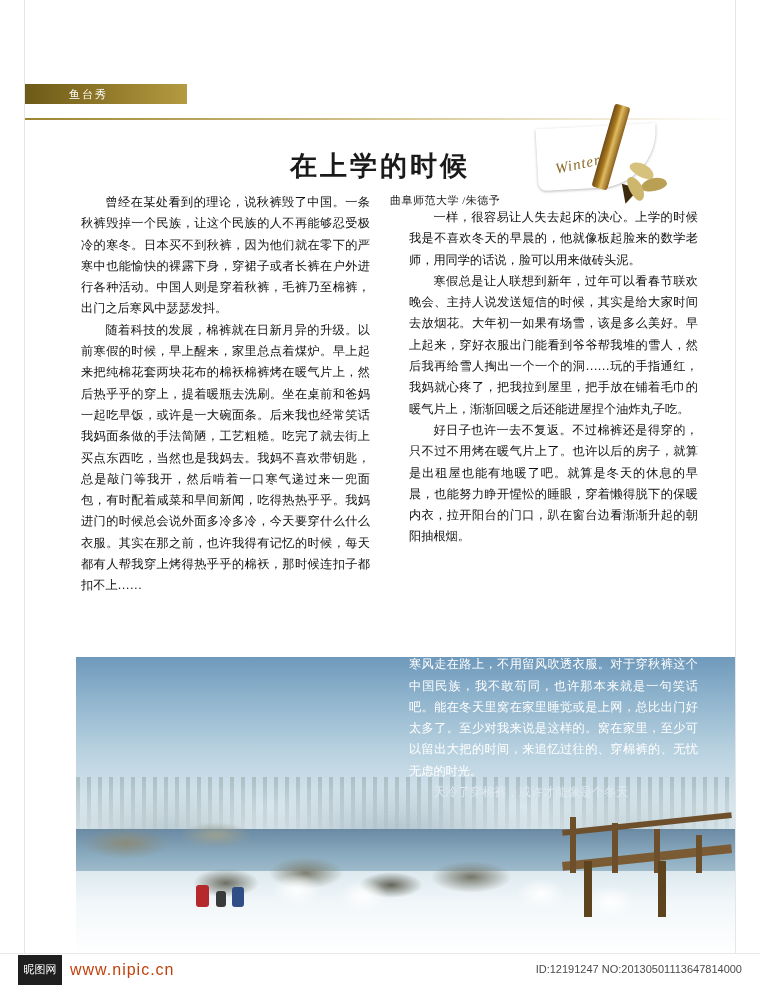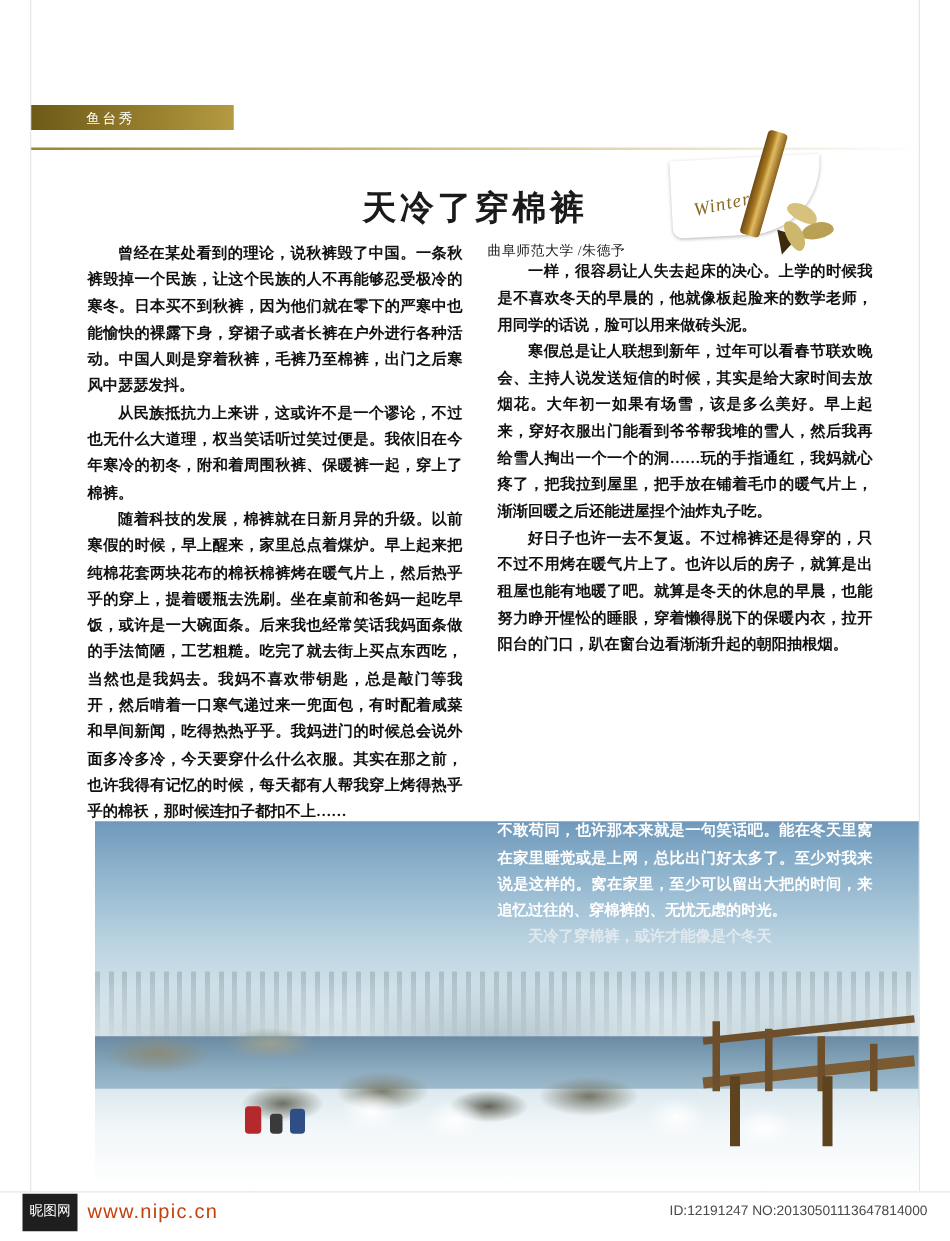--- a/index.html
+++ b/index.html
@@ -94,23 +94,22 @@
     font-size: 12.2px;
     line-height: 21.3px;
     color: #111111;
     text-align: justify;
     text-justify: inter-ideograph;
   }
   .col.left  { left: 70px; }
   .col.right { left: 398px; top: 207px; }
 
   .col p {
-    margin: 0 0 0 0;
+    margin: 0 0 0 11px;
     text-indent: 2em;
-    font-weight: bold;
   }
 
   
   .col.left p.on-photo,
   .col.right p.on-photo {
     color: #ffffff;
   }
   .col.right p.on-photo.faint {
     color: #dfe9ef;
   }
@@ -361,21 +360,21 @@
   <div class="stamp">
     <div class="card"></div>
     <div class="word">Winter</div>
     <div class="pen"></div>
     <div class="pen-tip"></div>
     <div class="leaf l1"></div>
     <div class="leaf l2"></div>
     <div class="leaf l3"></div>
   </div>
 
-  <div class="article-title">天冷了穿棉裤</div>
+  <div class="article-title">在上学的时候</div>
   <div class="byline">曲阜师范大学 /朱德予</div>
 
   <div class="photo">
     <div class="mountains"></div>
     <div class="treeline"></div>
     <div class="water"></div>
     <div class="rocks2"></div>
     <div class="snowfield"></div>
     <div class="rocks"></div>
     <div class="bush b1"></div>
@@ -392,21 +391,20 @@
       <div class="pier p1"></div>
       <div class="pier p2"></div>
     </div>
     <div class="figure red"></div>
     <div class="figure dark"></div>
     <div class="figure blue"></div>
   </div>
 
   <div class="col left">
     <p>曾经在某处看到的理论，说秋裤毁了中国。一条秋裤毁掉一个民族，让这个民族的人不再能够忍受极冷的寒冬。日本买不到秋裤，因为他们就在零下的严寒中也能愉快的裸露下身，穿裙子或者长裤在户外进行各种活动。中国人则是穿着秋裤，毛裤乃至棉裤，出门之后寒风中瑟瑟发抖。</p>
-    <p>从民族抵抗力上来讲，这或许不是一个谬论，不过也无什么大道理，权当笑话听过笑过便是。我依旧在今年寒冷的初冬，附和着周围秋裤、保暖裤一起，穿上了棉裤。</p>
     <p>随着科技的发展，棉裤就在日新月异的升级。以前寒假的时候，早上醒来，家里总点着煤炉。早上起来把纯棉花套两块花布的棉袄棉裤烤在暖气片上，然后热乎乎的穿上，提着暖瓶去洗刷。坐在桌前和爸妈一起吃早饭，或许是一大碗面条。后来我也经常笑话我妈面条做的手法简陋，工艺粗糙。吃完了就去街上买点东西吃，当然也是我妈去。我妈不喜欢带钥匙，总是敲门等我开，然后啃着一口寒气递过来一兜面包，有时配着咸菜和早间新闻，吃得热热乎乎。我妈进门的时候总会说外面多冷多冷，今天要穿什么什么衣服。其实在那之前，也许我得有记忆的时候，每天都有人帮我穿上烤得热乎乎的棉袄，那时候连扣子都扣不上……</p>
   </div>
 
   <div class="col right">
     <p>一样，很容易让人失去起床的决心。上学的时候我是不喜欢冬天的早晨的，他就像板起脸来的数学老师，用同学的话说，脸可以用来做砖头泥。</p>
     <p>寒假总是让人联想到新年，过年可以看春节联欢晚会、主持人说发送短信的时候，其实是给大家时间去放烟花。大年初一如果有场雪，该是多么美好。早上起来，穿好衣服出门能看到爷爷帮我堆的雪人，然后我再给雪人掏出一个一个的洞……玩的手指通红，我妈就心疼了，把我拉到屋里，把手放在铺着毛巾的暖气片上，渐渐回暖之后还能进屋捏个油炸丸子吃。</p>
     <p>好日子也许一去不复返。不过棉裤还是得穿的，只不过不用烤在暖气片上了。也许以后的房子，就算是出租屋也能有地暖了吧。就算是冬天的休息的早晨，也能努力睁开惺忪的睡眼，穿着懒得脱下的保暖内衣，拉开阳台的门口，趴在窗台边看渐渐升起的朝阳抽根烟。</p>
     <p class="on-photo">夜总是比白昼更有魅力。安静能让人集中精神，也不用被荧光灯的噪音吵得心神不宁。如果说工作，那也是不可避免的，不过希望能找个白天不需要精神十分集中的工作，如此就能在早上多睡会。晚上晚睡会，起床后有充足的时间提上棉裤洗刷吃早饭。迎着寒风走在路上，不用留风吹透衣服。对于穿秋裤这个中国民族，我不敢苟同，也许那本来就是一句笑话吧。能在冬天里窝在家里睡觉或是上网，总比出门好太多了。至少对我来说是这样的。窝在家里，至少可以留出大把的时间，来追忆过往的、穿棉裤的、无忧无虑的时光。</p>
     <p class="on-photo faint">天冷了穿棉裤，或许才能像是个冬天</p>
   </div>

